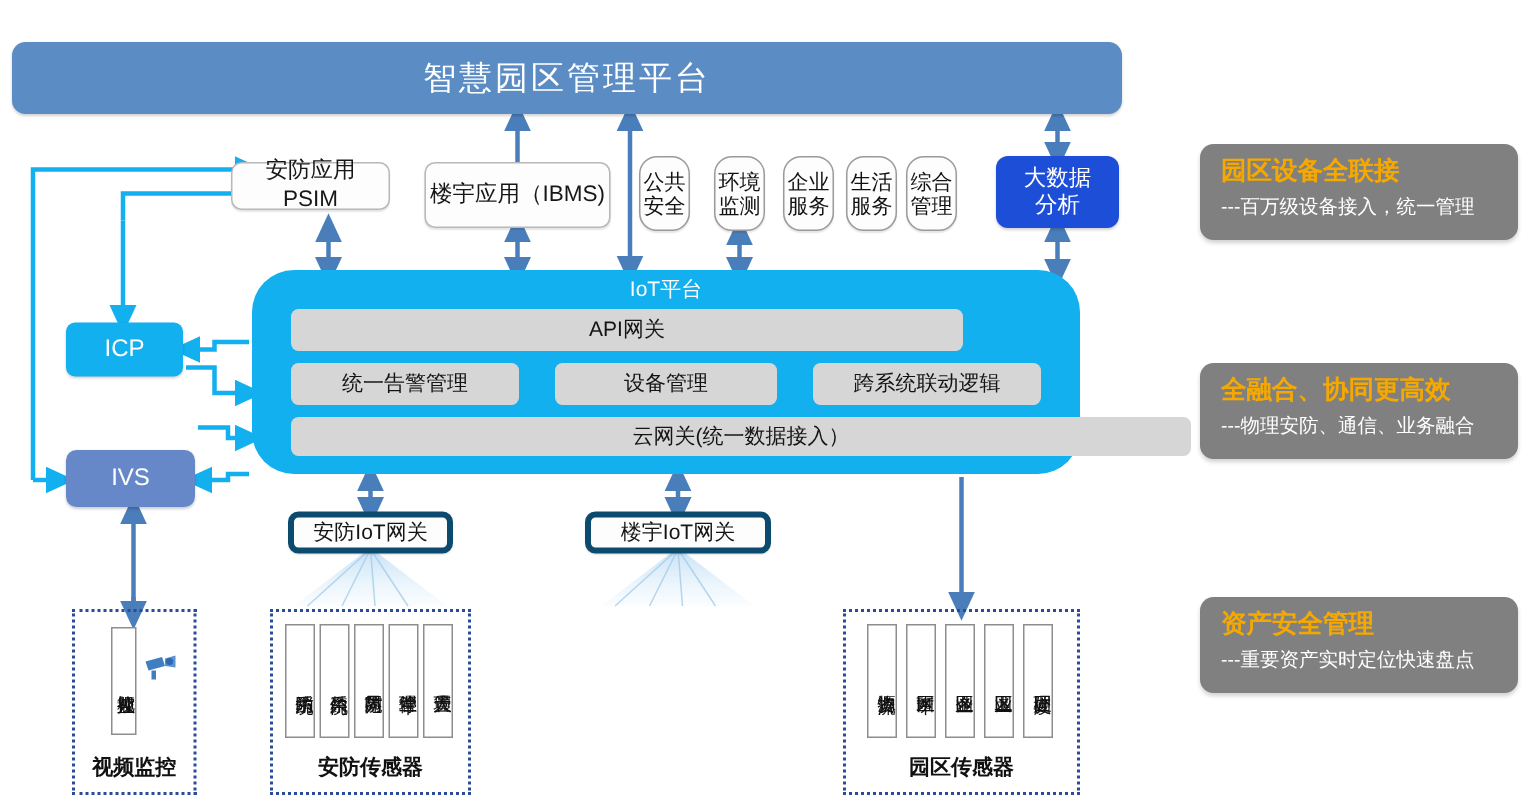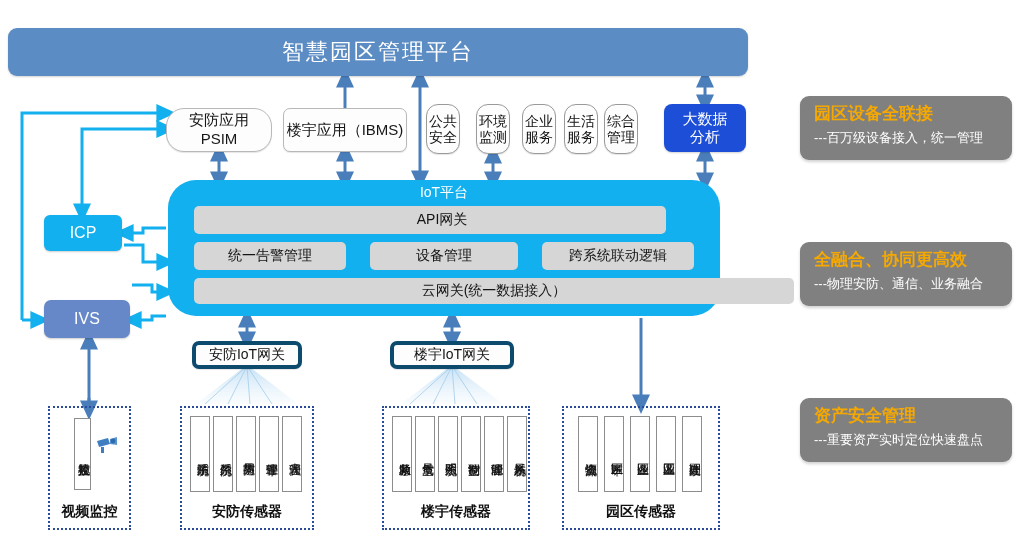--- a/index.html
+++ b/index.html
@@ -64,21 +64,21 @@
   }
   .iot-title{
     position:absolute;left:0;top:4px;width:100%;text-align:center;
     color:#ffffff;font-size:14px;
   }
   .iotcell{
     position:absolute;background:#d6d6d6;border-radius:5px;
     display:flex;align-items:center;justify-content:center;
     font-size:14px;color:#141414;
   }
-  .iot-api{left:26px;top:26px;width:448px;height:28px;padding-left:24px;}
+  .iot-api{left:26px;top:26px;width:448px;height:28px;}
   .iot-r2{top:62px;height:28px;}
   .iot-a1{left:26px;width:152px;}
   .iot-a2{left:202px;width:148px;}
   .iot-a3{left:374px;width:152px;}
   .iot-cloud{left:26px;top:98px;width:600px;height:26px;}
 
   
   .gw{
     background:#fdfdfd;border:4px solid #0c4a6e;border-radius:7px;
     display:flex;align-items:center;justify-content:center;
@@ -223,21 +223,21 @@
       <path d="M452,366 L433,404" stroke="#9fc9e8" stroke-width="1" fill="none" opacity="0.8"></path>
       <path d="M452,366 L455,404" stroke="#9fc9e8" stroke-width="1" fill="none" opacity="0.8"></path>
       <path d="M452,366 L477,404" stroke="#9fc9e8" stroke-width="1" fill="none" opacity="0.8"></path>
     </g>
   </svg>
 
   <div class="abs banner">
     <span>智慧园区管理平台</span>
   </div>
 
-  <div class="abs appbox" style="left:166px;top:108px;width:106px;height:44px;border-radius:18px;">
+  <div class="abs appbox" style="left:154px;top:108px;width:106px;height:32px;">
     <div>
       <span>安防应用</span><br>
       <span>PSIM</span>
     </div>
   </div>
 
   <div class="abs appbox" style="left:283px;top:108px;width:124px;height:44px;">
     <span>楼宇应用（IBMS)</span>
   </div>
 
@@ -314,31 +314,20 @@
     <div class="cellrow" style="left:8px;top:8px;">
       <div class="vcell" style="width:20px;height:76px;">消防系统</div>
       <div class="vcell" style="width:20px;height:76px;">门禁系统</div>
       <div class="vcell" style="width:20px;height:76px;">周界防范</div>
       <div class="vcell" style="width:20px;height:76px;">停车管理</div>
       <div class="vcell" style="width:20px;height:76px;">人员管理</div>
     </div>
     <div class="group-label">安防传感器</div>
   </div>
 
-  <div class="abs group" style="left:382px;top:406px;width:148px;height:124px;">
-    <div class="cellrow" style="left:8px;top:8px;">
-      <div class="vcell" style="width:20px;height:76px;">紧急救助</div>
-      <div class="vcell" style="width:20px;height:76px;">空气质量</div>
-      <div class="vcell" style="width:20px;height:76px;">照明系统</div>
-      <div class="vcell" style="width:20px;height:76px;">空调控制</div>
-      <div class="vcell" style="width:20px;height:76px;">能源管理</div>
-      <div class="vcell" style="width:20px;height:76px;">新风系统</div>
-    </div>
-    <div class="group-label">楼宇传感器</div>
-  </div>
 
   <div class="abs group" style="left:562px;top:406px;width:158px;height:124px;">
     <div class="cellrow" style="left:14px;top:8px;gap:6px;">
       <div class="vcell" style="width:20px;height:76px;">物流资源</div>
       <div class="vcell" style="width:20px;height:76px;">园区班车</div>
       <div class="vcell" style="width:20px;height:76px;">园区企业</div>
       <div class="vcell" style="width:20px;height:76px;">园区工业</div>
       <div class="vcell" style="width:20px;height:76px;">固废处理</div>
     </div>
     <div class="group-label">园区传感器</div>

